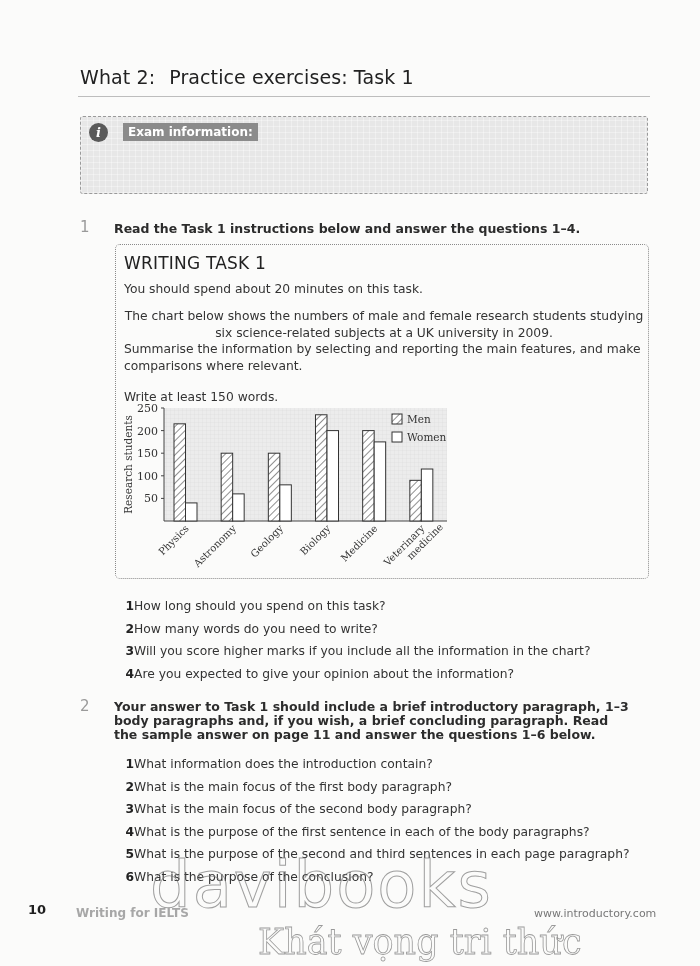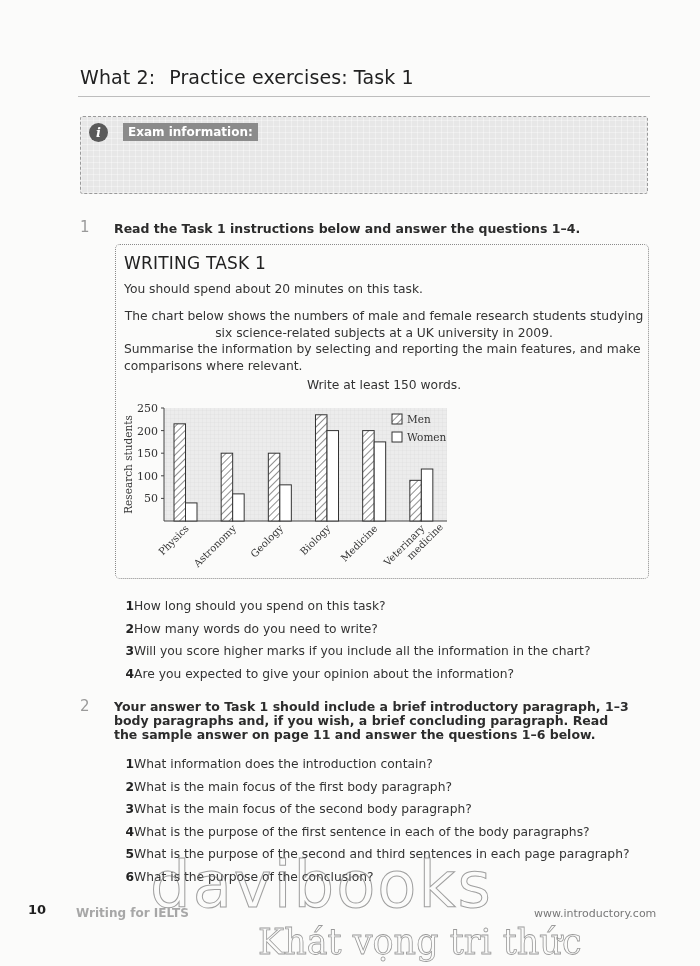--- a/index.html
+++ b/index.html
@@ -36,21 +36,21 @@
 
   #task-box {
     left:115px; top:244px; width:532px; height:333px;
     border:1px dotted #8a8a8a; border-radius:5px;
   }
   #task-title { left:8px; top:8px; font-size:17px; color:#222; letter-spacing:0.2px; }
   .task-p { left:8px; width:520px; font-size:12.3px; line-height:16.5px; color:#333; }
   #task-p1 { top:36px; }
   #task-p2 { top:63px;text-align:center; }
   #task-p3 { top:96px; }
-  #task-p4 { top:132px;text-align:center; }
+  #task-p4 { top:144px; }
 
   #chart { left:118px; top:398px; }
   #chart text { font-family:"DejaVu Serif", "Liberation Serif", serif; fill:#333; }
 
   .q-list { left:114px; font-size:12.3px; color:#333; }
   .q-item { position:absolute; left:0; white-space:nowrap;text-align:right; }
   .q-num { display:inline-block; width:20px; font-weight:bold; color:#222; }
 
   #ex2-num { left:80px; top:697px; }
   #ex2-text { left:114px; top:700px; width:520px; font-size:12.5px; line-height:14px; font-weight:bold; color:#2c2c2c; }

